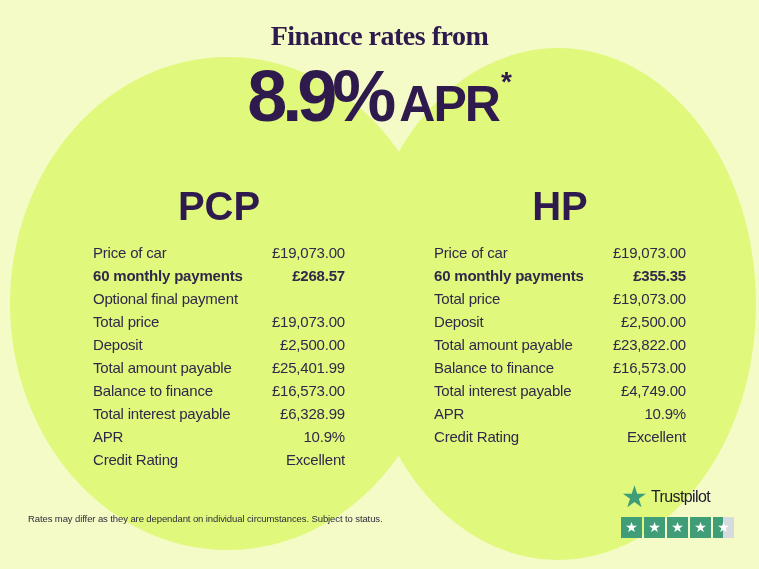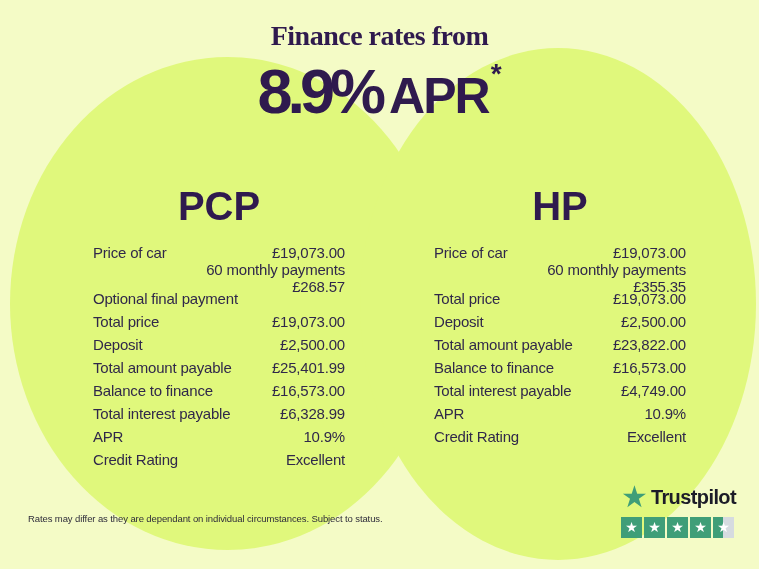--- a/index.html
+++ b/index.html
@@ -19,53 +19,53 @@
     position:absolute; top:20px; left:0; width:100%; text-align:center;
     font-size:28px; font-weight:700; letter-spacing:-0.5px;
     color:var(--heading, #2f1a4e);
     font-family:Liberation Serif, serif;
   }
   .hero {
     position:absolute; top:60px; left:0; width:100%;
     display:flex; justify-content:center; align-items:baseline;
     color:var(--heading, #2f1a4e);
   }
-  .hero .rate { font-size:63px; font-weight:800; letter-spacing:-5px; line-height:1; }
+  .hero .rate { font-size:72px; font-weight:800; letter-spacing:-5px; line-height:1; }
   .hero .apr  { font-size:50px; font-weight:700; letter-spacing:-2px; margin-left:8px; }
   .hero .ast  { font-size:28px; font-weight:700; position:relative; top:-30px; margin-left:2px; }
 
   
   .col { position:absolute; top:186px; width:252px; color:var(--table-text, #30284a); }
   .col-pcp { left:93px; }
   .col-hp  { left:434px; }
   .col h2 {
     margin:0 0 12px; text-align:center; font-size:40px; line-height:40px;
     font-weight:700; color:var(--heading, #2f1a4e);
   }
   .row {
     display:flex; justify-content:space-between; align-items:flex-end;
     height:23px; font-size:15px; letter-spacing:-0.2px;
   }
-  .row.bold { font-weight:400;flex-direction:column; }
+  .row.bold { font-weight:700; }
   .row .lbl { white-space:nowrap; }
   .row .val { white-space:nowrap; text-align:right; }
 
   
   .disclaimer {
     position:absolute; left:28px; top:511px; width:400px; margin:0;
     font-size:9.5px; line-height:15px; letter-spacing:-0.1px;
     color:var(--disclaimer-text, #2e2c3a);
   }
   .disclaimer span { display:block; }
 
   
   .trustpilot { position:absolute; left:621px; top:482px; }
   .tp-top { display:flex; align-items:center; gap:3px; }
   .tp-star-logo { color:var(--trustpilot-green, #3f9e78); font-size:30px; line-height:30px; }
-  .tp-brand { font-size:20px; font-weight:700; letter-spacing:-0.6px; color:var(--trustpilot-text, #1c1c28); }
+  .tp-brand { font-size:16px; font-weight:400; letter-spacing:-0.6px; color:var(--trustpilot-text, #1c1c28); }
   .tp-stars { display:flex; gap:2px; margin-top:5px; }
   .tp-box {
     width:21px; height:21px; text-align:center;
     font-size:14px; line-height:21px;
     color:var(--star-glyph, #ffffff);
     background:var(--trustpilot-green, #3f9e78);
   }
   .tp-box.half  { background:linear-gradient(90deg, var(--trustpilot-green, #3f9e78) 0 50%, var(--star-empty, #d6dbe0) 50% 100%); }
 </style>
 </head>

